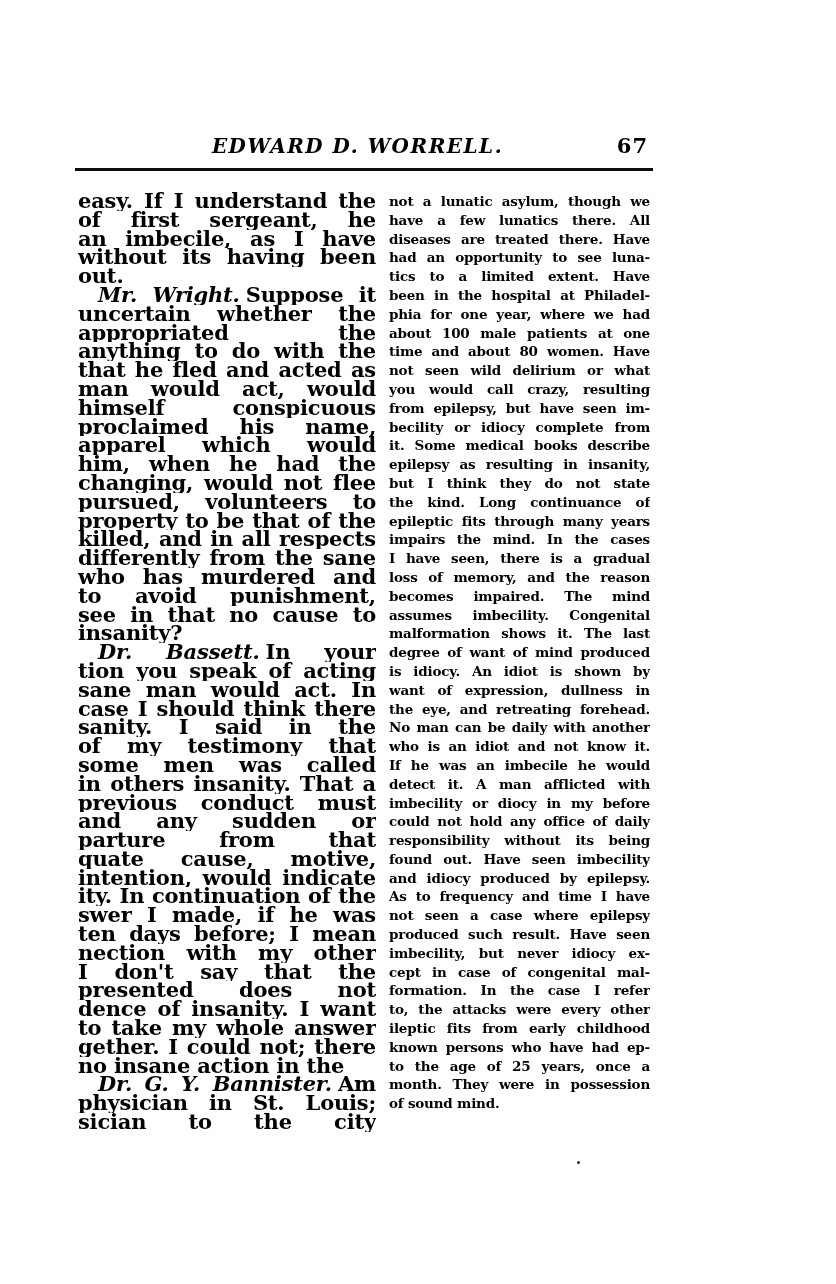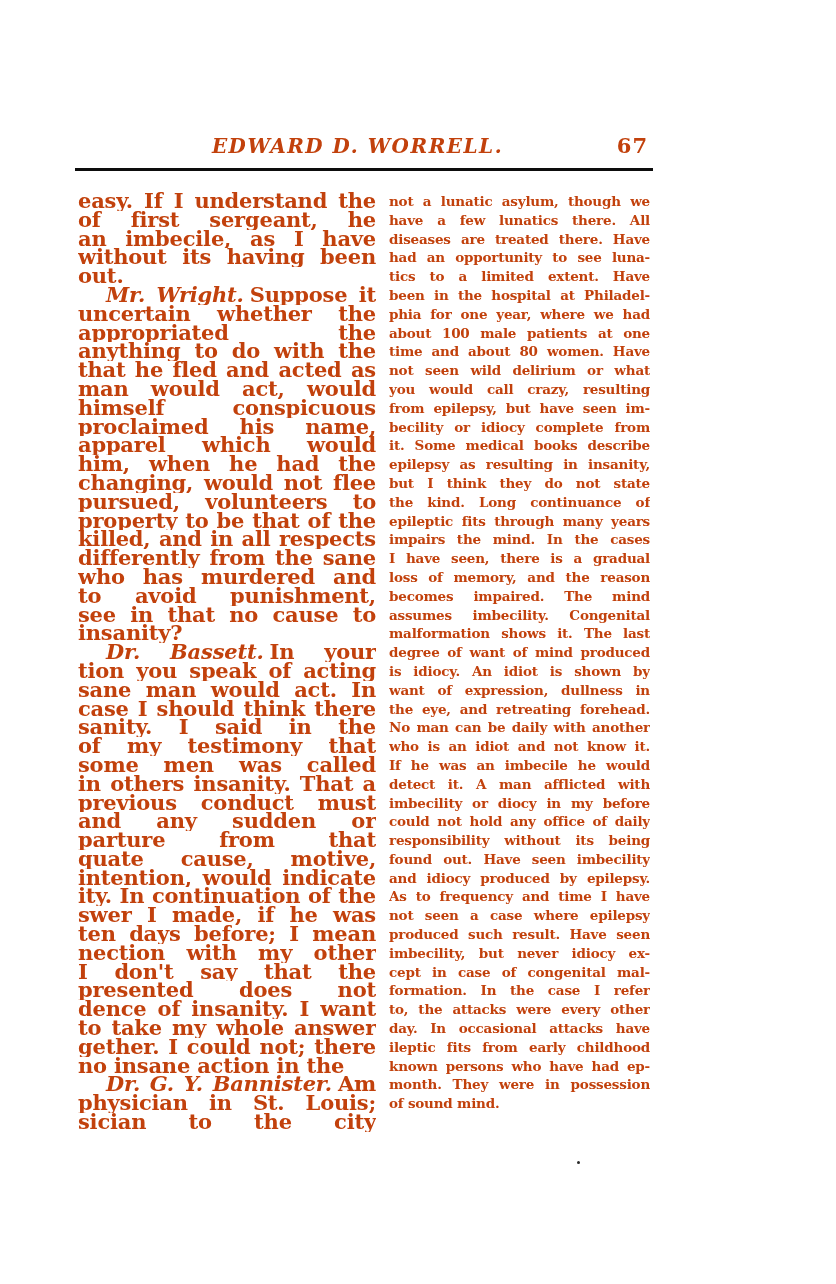--- a/index.html
+++ b/index.html
@@ -1,18 +1,18 @@
 <!DOCTYPE html>
 <html><head>
 <meta charset="utf-8">
 <style>
   html,body{margin:0;padding:0;background:#ffffff;}
   .page{
     position:relative;width:836px;height:1284px;background:#ffffff;
-    font-family:"DejaVu Serif",serif;color:#c2410c;overflow:hidden;
+    font-family:"DejaVu Serif",serif;color:#000000;overflow:hidden;
     -webkit-font-smoothing:antialiased;
   }
   .header-title{
     position:absolute;left:75px;top:134px;width:565px;text-align:center;
     font-size:20px;font-weight:bold;font-style:italic;letter-spacing:1.5px;
     white-space:nowrap;
   }
   .page-num{
     position:absolute;top:133px;left:555px;width:93px;text-align:right;
     font-size:21px;font-weight:bold;letter-spacing:1px;
@@ -25,21 +25,21 @@
   }
   .col.left{left:78px;width:298px;font-size:21px;}
   .col.right{left:389px;width:261px;font-size:13.5px;}
   .para{margin:0;padding:0;}
   .line{
     height:18.8px;line-height:18.8px;overflow:hidden;
     text-align:justify;text-align-last:justify;
   }
   .line.end{text-align:left;text-align-last:left;}
   .indent{display:inline-block;width:20px;}
-  .speaker{font-style:italic;margin-right:6px;margin-left:8px;}
+  .speaker{font-style:italic;margin-right:6px;}
   .speck{
     position:absolute;left:577px;top:1161px;width:3px;height:3px;
     background:#2a2a2a;border-radius:50%;
   }
 </style>
 </head>
 <body>
 
 <div class="page">
   <div class="header-title">EDWARD D. WORRELL.</div>
@@ -144,21 +144,21 @@
         <div class="line">responsibility without its being</div>
         <div class="line">found out. Have seen imbecility</div>
         <div class="line">and idiocy produced by epilepsy.</div>
         <div class="line">As to frequency and time I have</div>
         <div class="line">not seen a case where epilepsy</div>
         <div class="line">produced such result. Have seen</div>
         <div class="line">imbecility, but never idiocy ex-</div>
         <div class="line">cept in case of congenital mal-</div>
         <div class="line">formation. In the case I refer</div>
         <div class="line">to, the attacks were every other</div>
-        <div class="line">day. In occasional attacks have</div>
         <div class="line">ileptic fits from early childhood</div>
         <div class="line">known persons who have had ep-</div>
+        <div class="line">to the age of 25 years, once a</div>
         <div class="line">month. They were in possession</div>
         <div class="line end">of sound mind.</div>
       </div>
     </div>
   <div class="speck"></div>
 </div>
 
 </body></html>

